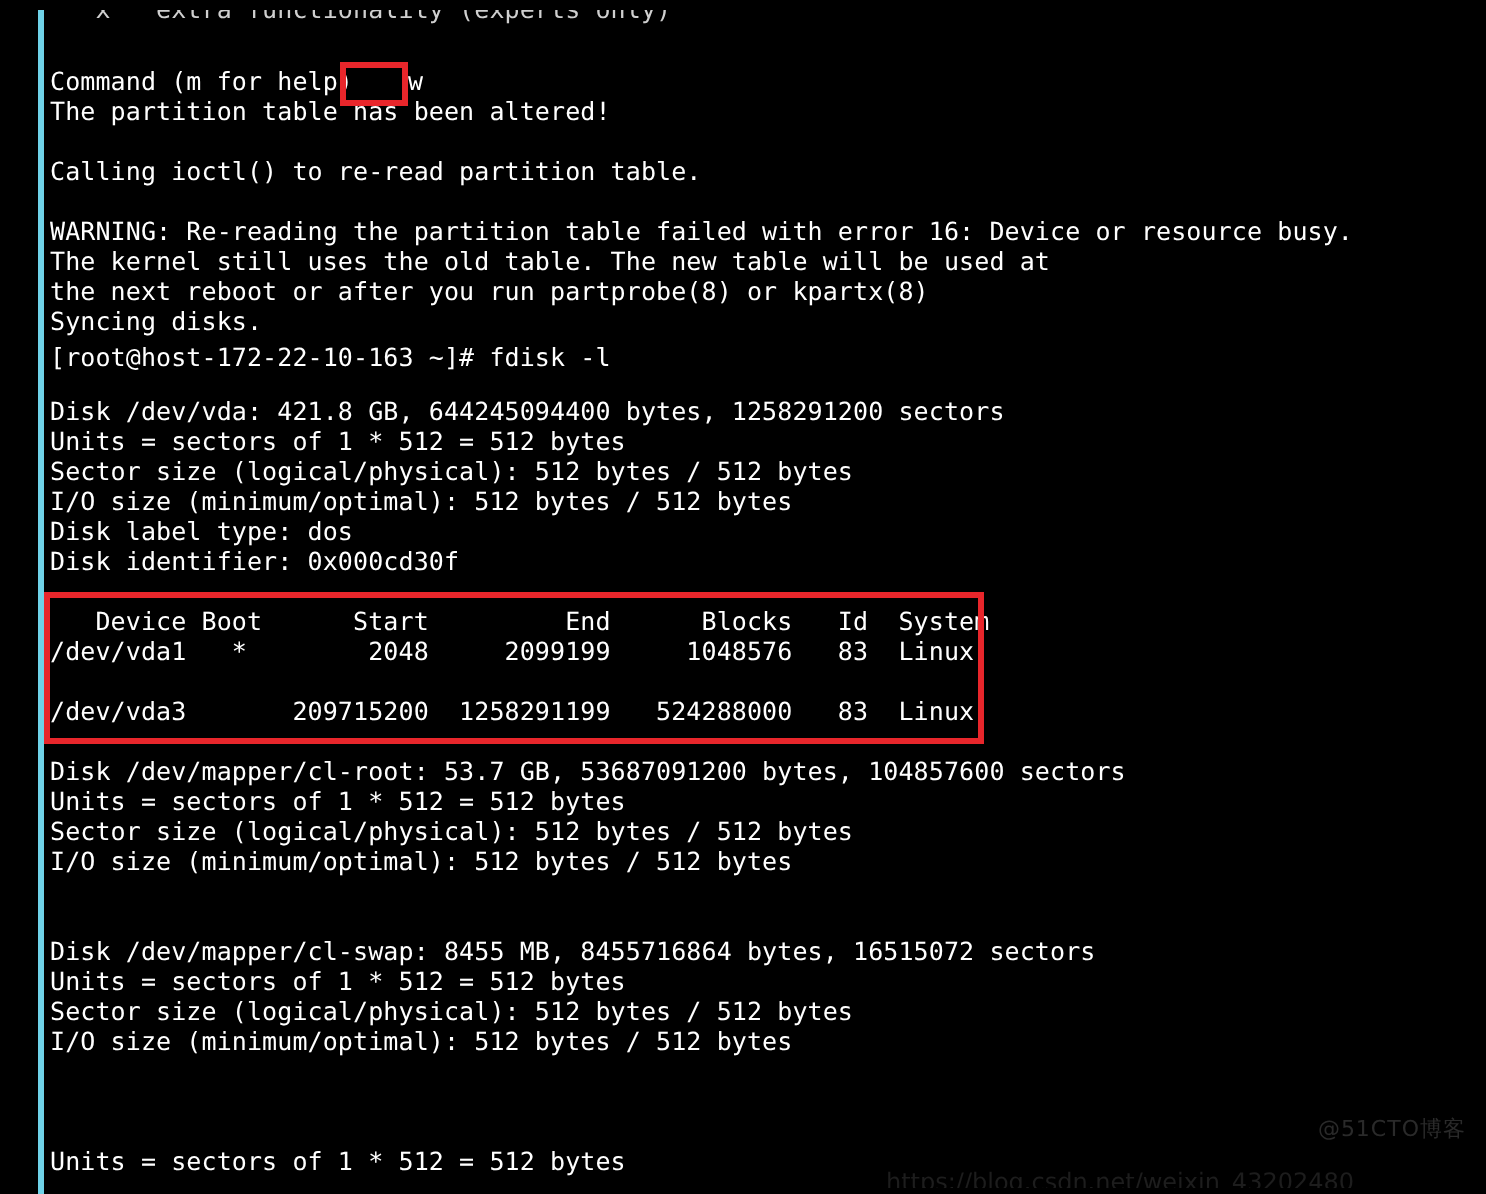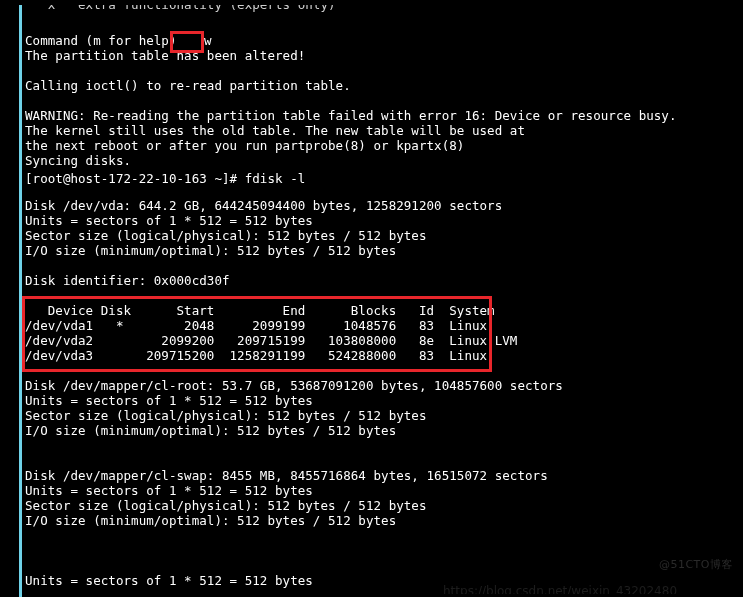--- a/index.html
+++ b/index.html
@@ -120,29 +120,29 @@
     <div class="line" style="top:33px">Command (m for help)</div>
     <div class="line" style="top:63px"></div>
     <div class="line" style="top:78px">Calling ioctl() to re-read partition table.</div>
     <div class="line" style="top:93px"></div>
     <div class="line" style="top:108px">WARNING: Re-reading the partition table failed with error 16: Device or resource busy.</div>
     <div class="line" style="top:123px">The kernel still uses the old table. The new table will be used at</div>
     <div class="line" style="top:138px">the next reboot or after you run partprobe(8) or kpartx(8)</div>
     <div class="line" style="top:153px">Syncing disks.</div>
     <div class="line" style="top:171px">[root@host-172-22-10-163 ~]# fdisk -l</div>
     <div class="line" style="top:183px"></div>
-    <div class="line" style="top:198px">Disk /dev/vda: 644.2 GB, 644245094400 bytes, 1258291200 sectors</div>
+    <div class="line" style="top:198px">Disk /dev/vda: 421.8 GB, 644245094400 bytes, 1258291200 sectors</div>
     <div class="line" style="top:213px">Units = sectors of 1 * 512 = 512 bytes</div>
     <div class="line" style="top:228px">Sector size (logical/physical): 512 bytes / 512 bytes</div>
     <div class="line" style="top:243px">I/O size (minimum/optimal): 512 bytes / 512 bytes</div>
+    <div class="line" style="top:258px">Disk label type: dos</div>
     <div class="line" style="top:273px">Disk identifier: 0x000cd30f</div>
     <div class="line" style="top:288px"></div>
-    <div class="line" style="top:303px">   Device Disk      Start         End      Blocks   Id  System</div>
+    <div class="line" style="top:303px">   Device Boot      Start         End      Blocks   Id  System</div>
     <div class="line" style="top:318px">/dev/vda1   *        2048     2099199     1048576   83  Linux</div>
-    <div class="line" style="top:333px">/dev/vda2         2099200   209715199   103808000   8e  Linux LVM</div>
     <div class="line" style="top:348px">/dev/vda3       209715200  1258291199   524288000   83  Linux</div>
     <div class="line" style="top:363px"></div>
     <div class="line" style="top:378px">Disk /dev/mapper/cl-root: 53.7 GB, 53687091200 bytes, 104857600 sectors</div>
     <div class="line" style="top:393px">Units = sectors of 1 * 512 = 512 bytes</div>
     <div class="line" style="top:408px">Sector size (logical/physical): 512 bytes / 512 bytes</div>
     <div class="line" style="top:423px">I/O size (minimum/optimal): 512 bytes / 512 bytes</div>
     <div class="line" style="top:438px"></div>
     <div class="line" style="top:453px"></div>
     <div class="line" style="top:468px">Disk /dev/mapper/cl-swap: 8455 MB, 8455716864 bytes, 16515072 sectors</div>
     <div class="line" style="top:483px">Units = sectors of 1 * 512 = 512 bytes</div>

